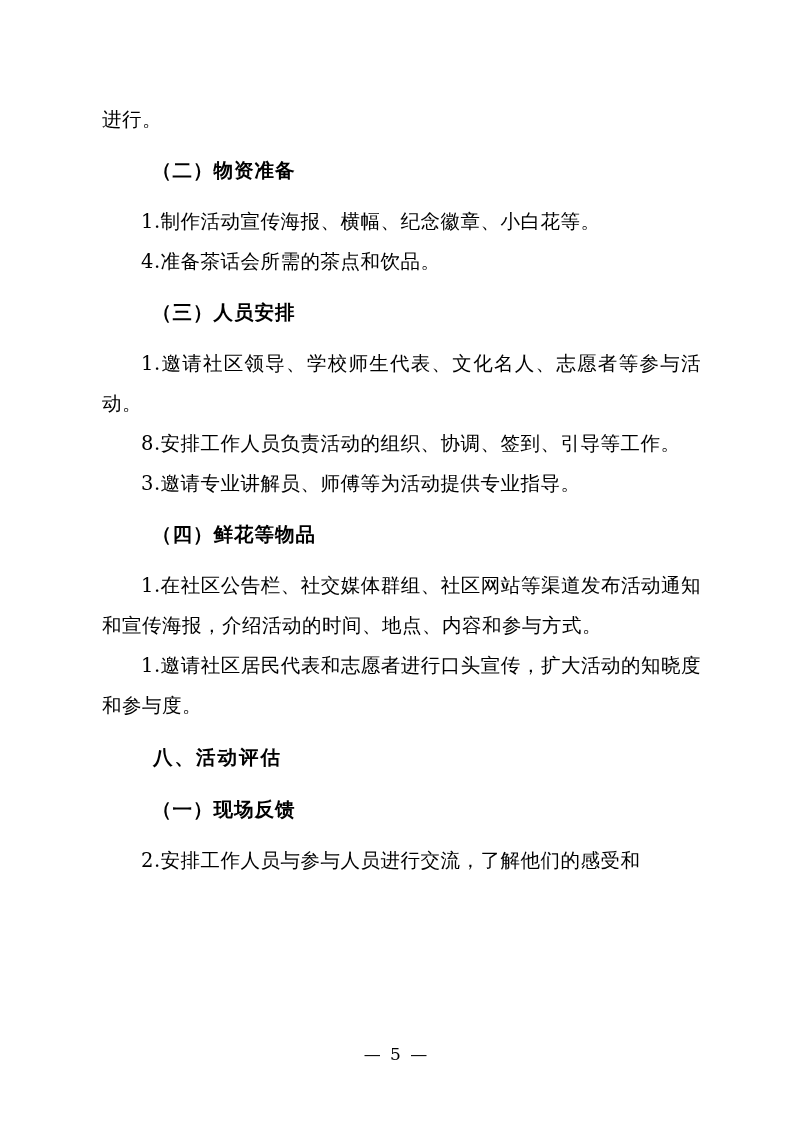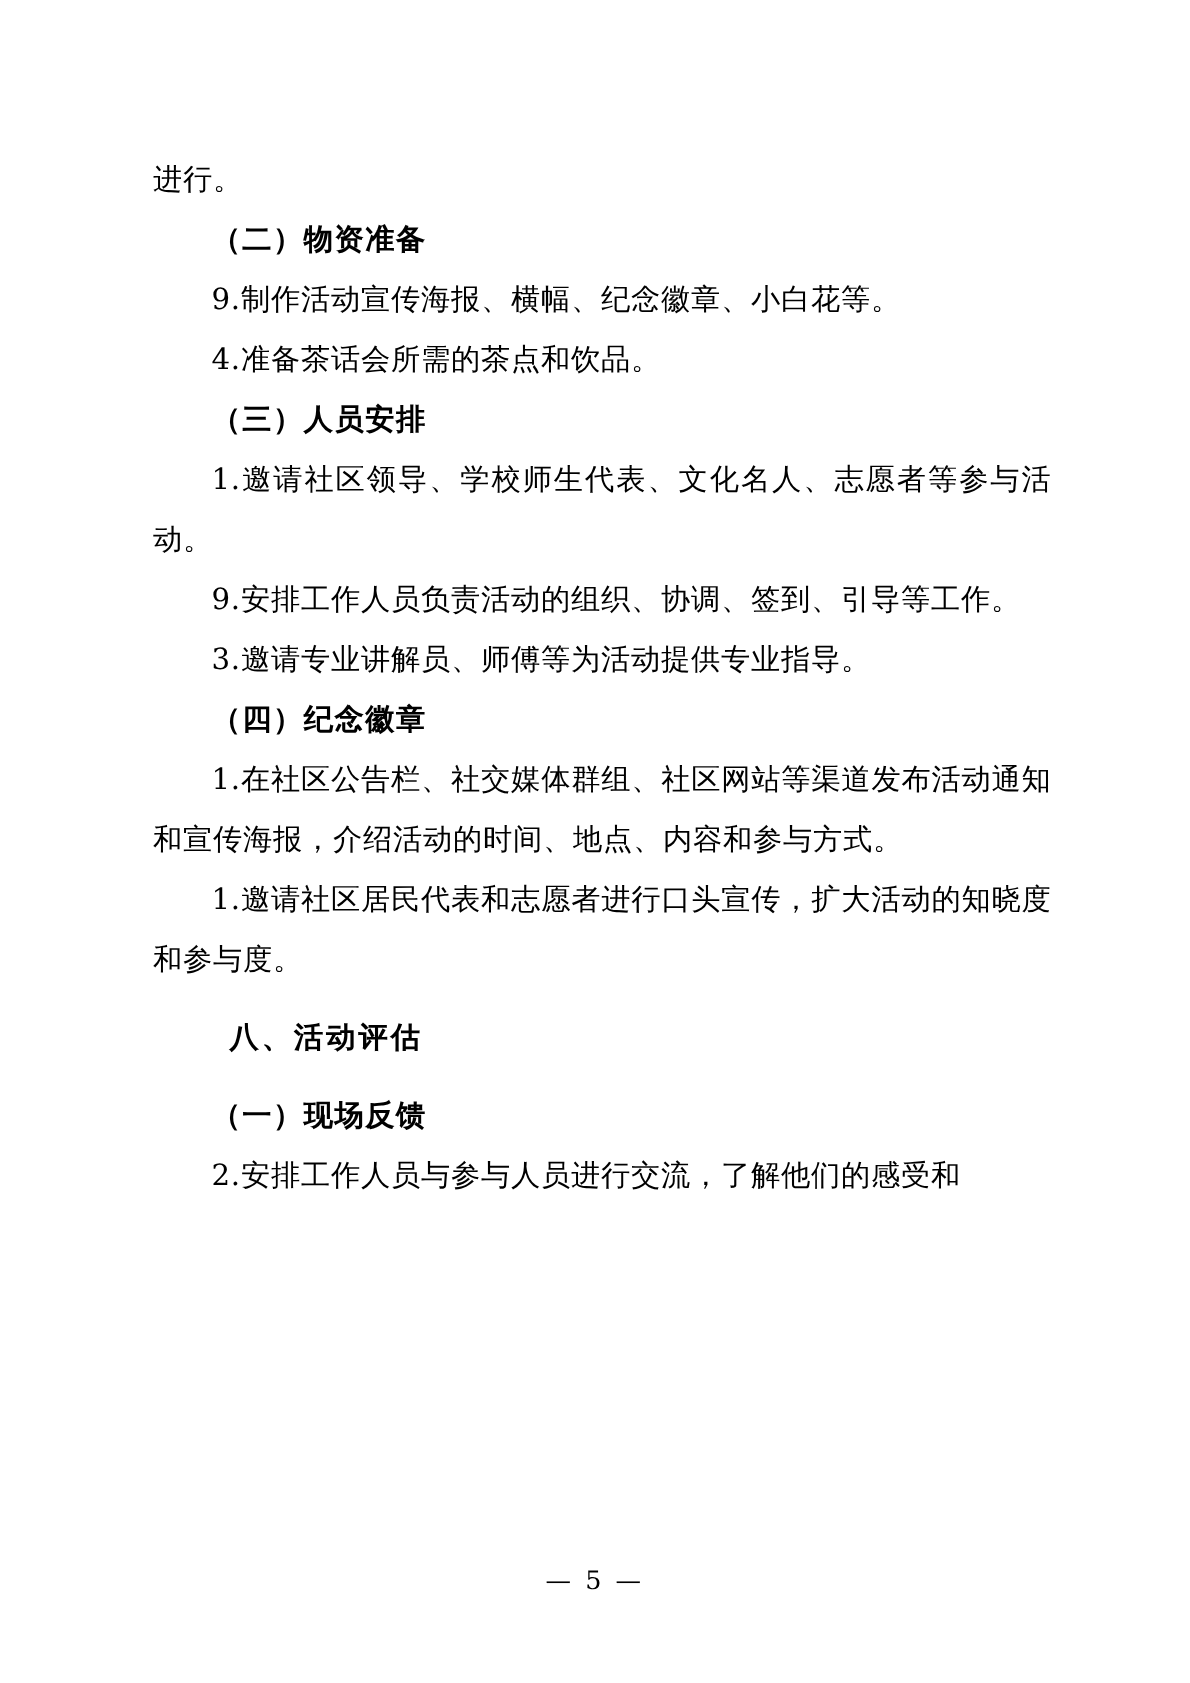--- a/index.html
+++ b/index.html
@@ -33,21 +33,21 @@
   }
   .para {
     margin: 0;
     text-indent: 0;
   }
   .para-indent {
     margin: 0;
     text-indent: 39px;
   }
   .heading {
-    margin: 0;
+    margin: 11px;
     text-indent: 39px;
     font-weight: bold;
     font-family: "DejaVu Sans", "Liberation Sans", sans-serif;
     letter-spacing: 1px;
   }
   .heading-major {
     margin: 12px;
     text-indent: 39px;
     font-weight: bold;
     font-family: "DejaVu Sans", "Liberation Sans", sans-serif;
@@ -64,27 +64,27 @@
     letter-spacing: 2px;
   }
 </style>
 </head>
 <body>
 
 <div class="page">
   <div class="doc-body">
     <p class="para">进行。</p>
     <p class="heading">（二）物资准备</p>
-    <p class="para-indent">9.制作活动宣传海报、横幅、纪念徽章、小白花等。</p>
+    <p class="para-indent">1.制作活动宣传海报、横幅、纪念徽章、小白花等。</p>
     <p class="para-indent">4.准备茶话会所需的茶点和饮品。</p>
     <p class="heading">（三）人员安排</p>
     <p class="para-indent">1.邀请社区领导、学校师生代表、文化名人、志愿者等参与活动。</p>
-    <p class="para-indent">9.安排工作人员负责活动的组织、协调、签到、引导等工作。</p>
+    <p class="para-indent">8.安排工作人员负责活动的组织、协调、签到、引导等工作。</p>
     <p class="para-indent">3.邀请专业讲解员、师傅等为活动提供专业指导。</p>
-    <p class="heading">（四）纪念徽章</p>
+    <p class="heading">（四）鲜花等物品</p>
     <p class="para-indent">1.在社区公告栏、社交媒体群组、社区网站等渠道发布活动通知和宣传海报，介绍活动的时间、地点、内容和参与方式。</p>
     <p class="para-indent">1.邀请社区居民代表和志愿者进行口头宣传，扩大活动的知晓度和参与度。</p>
     <p class="heading-major">八、活动评估</p>
     <p class="heading">（一）现场反馈</p>
     <p class="para-indent">2.安排工作人员与参与人员进行交流，了解他们的感受和</p>
   </div>
   <div class="footer">— 5 —</div>
 </div>
 
 </body></html>

